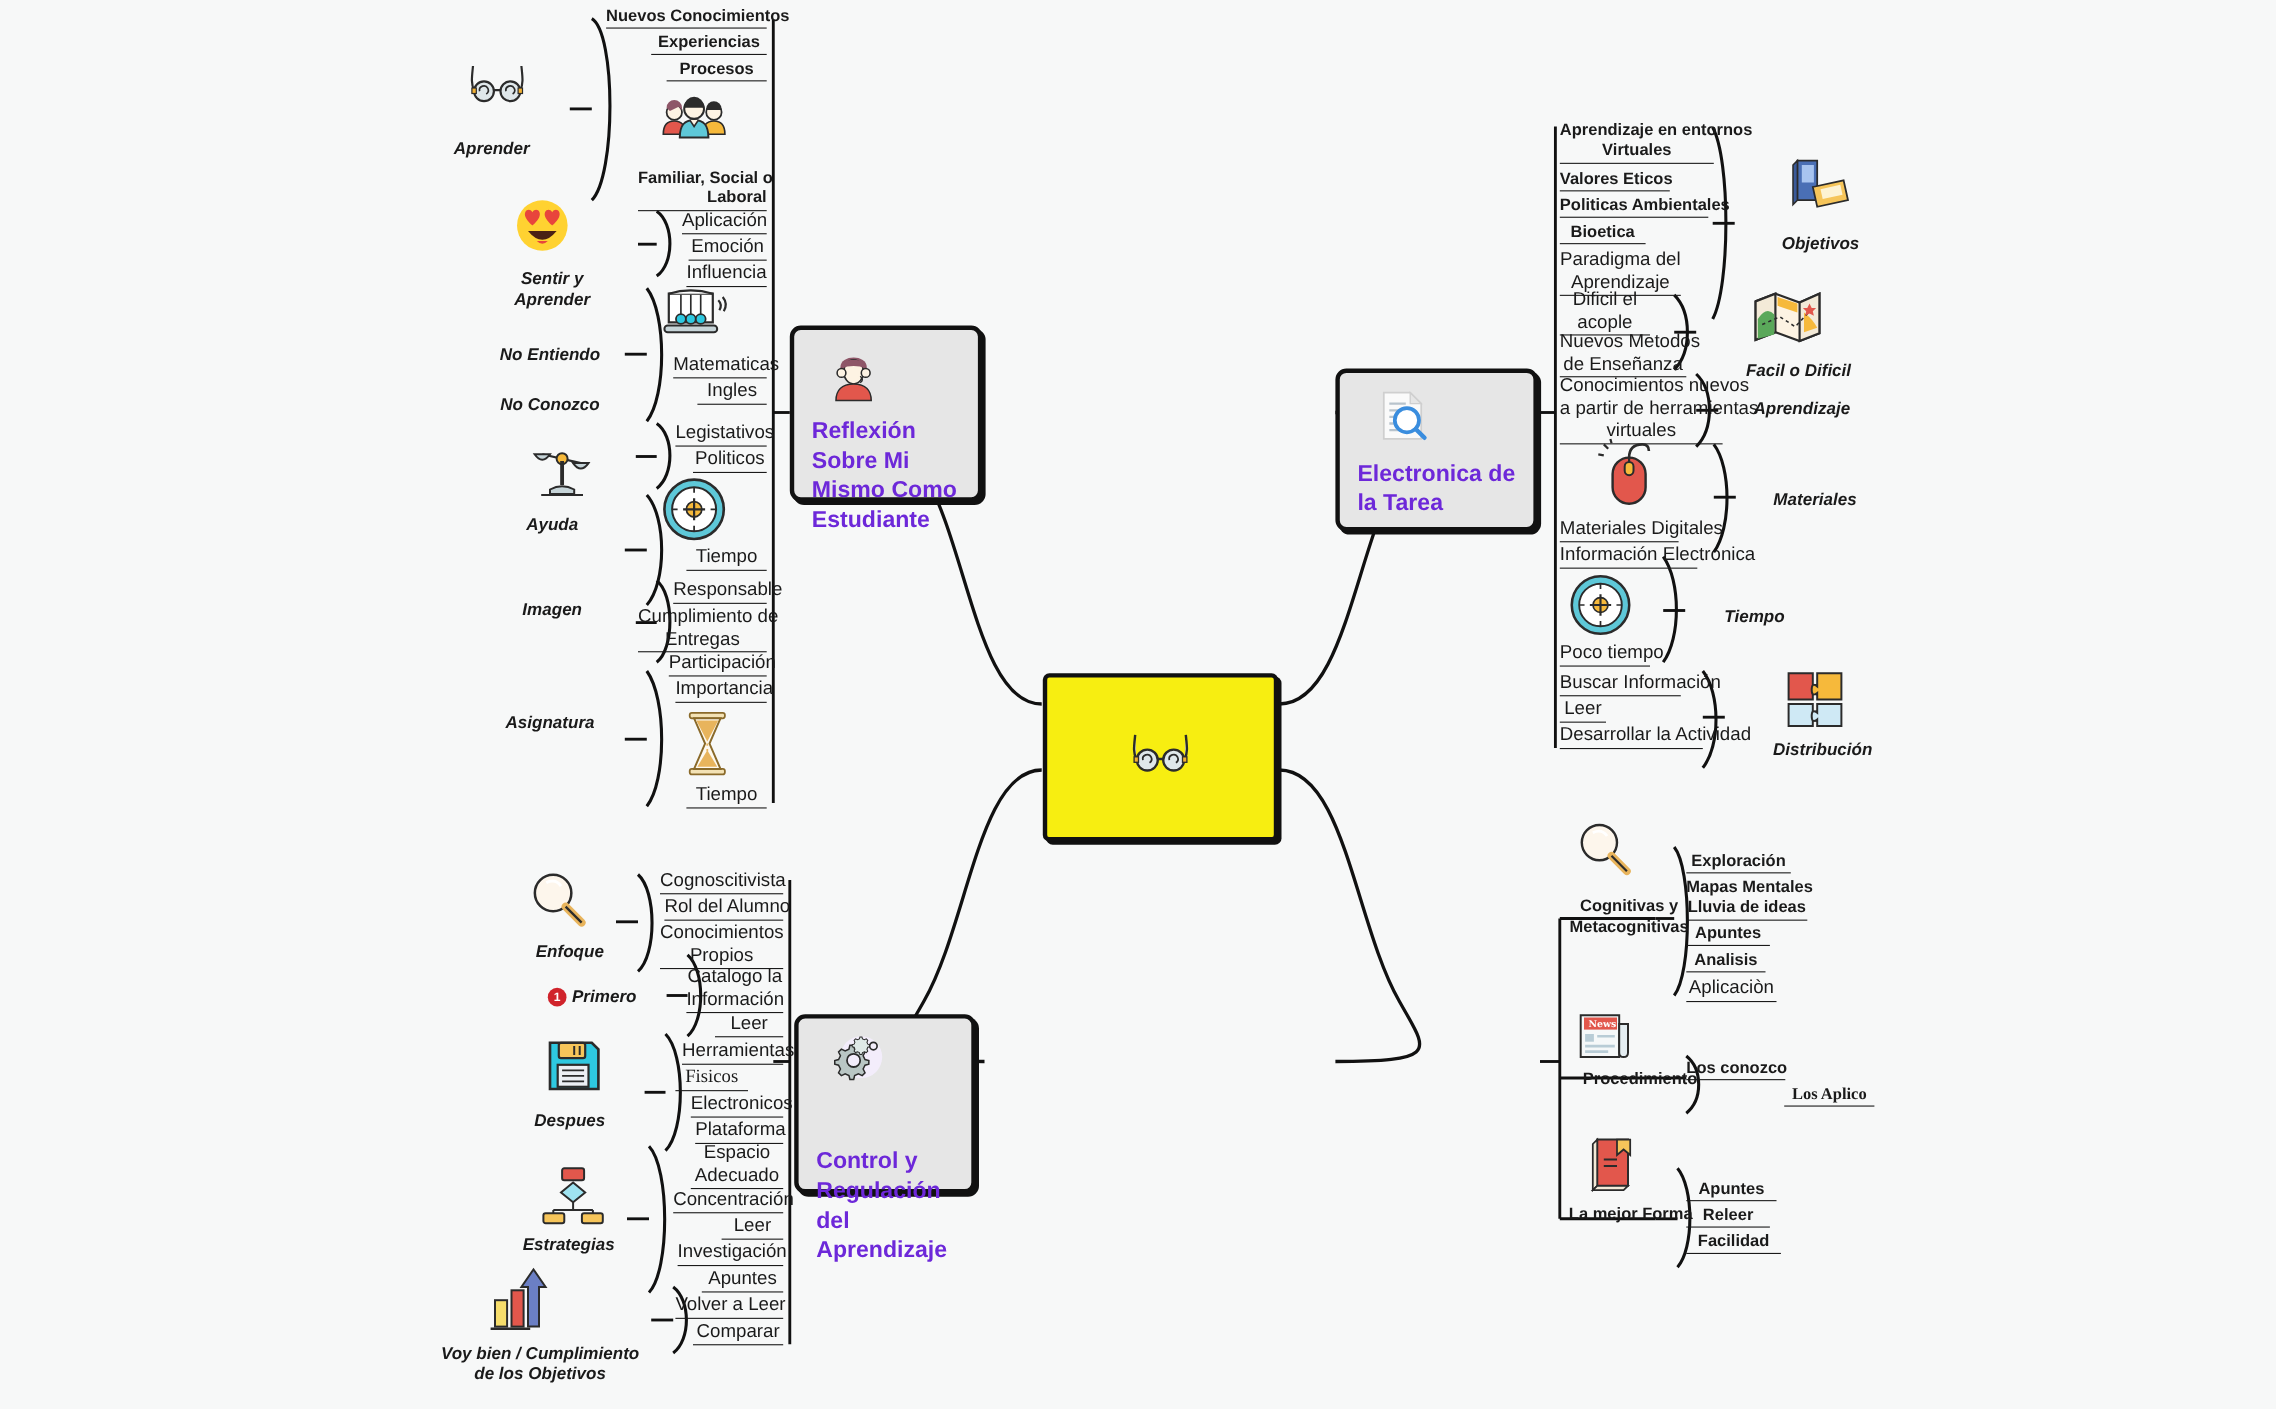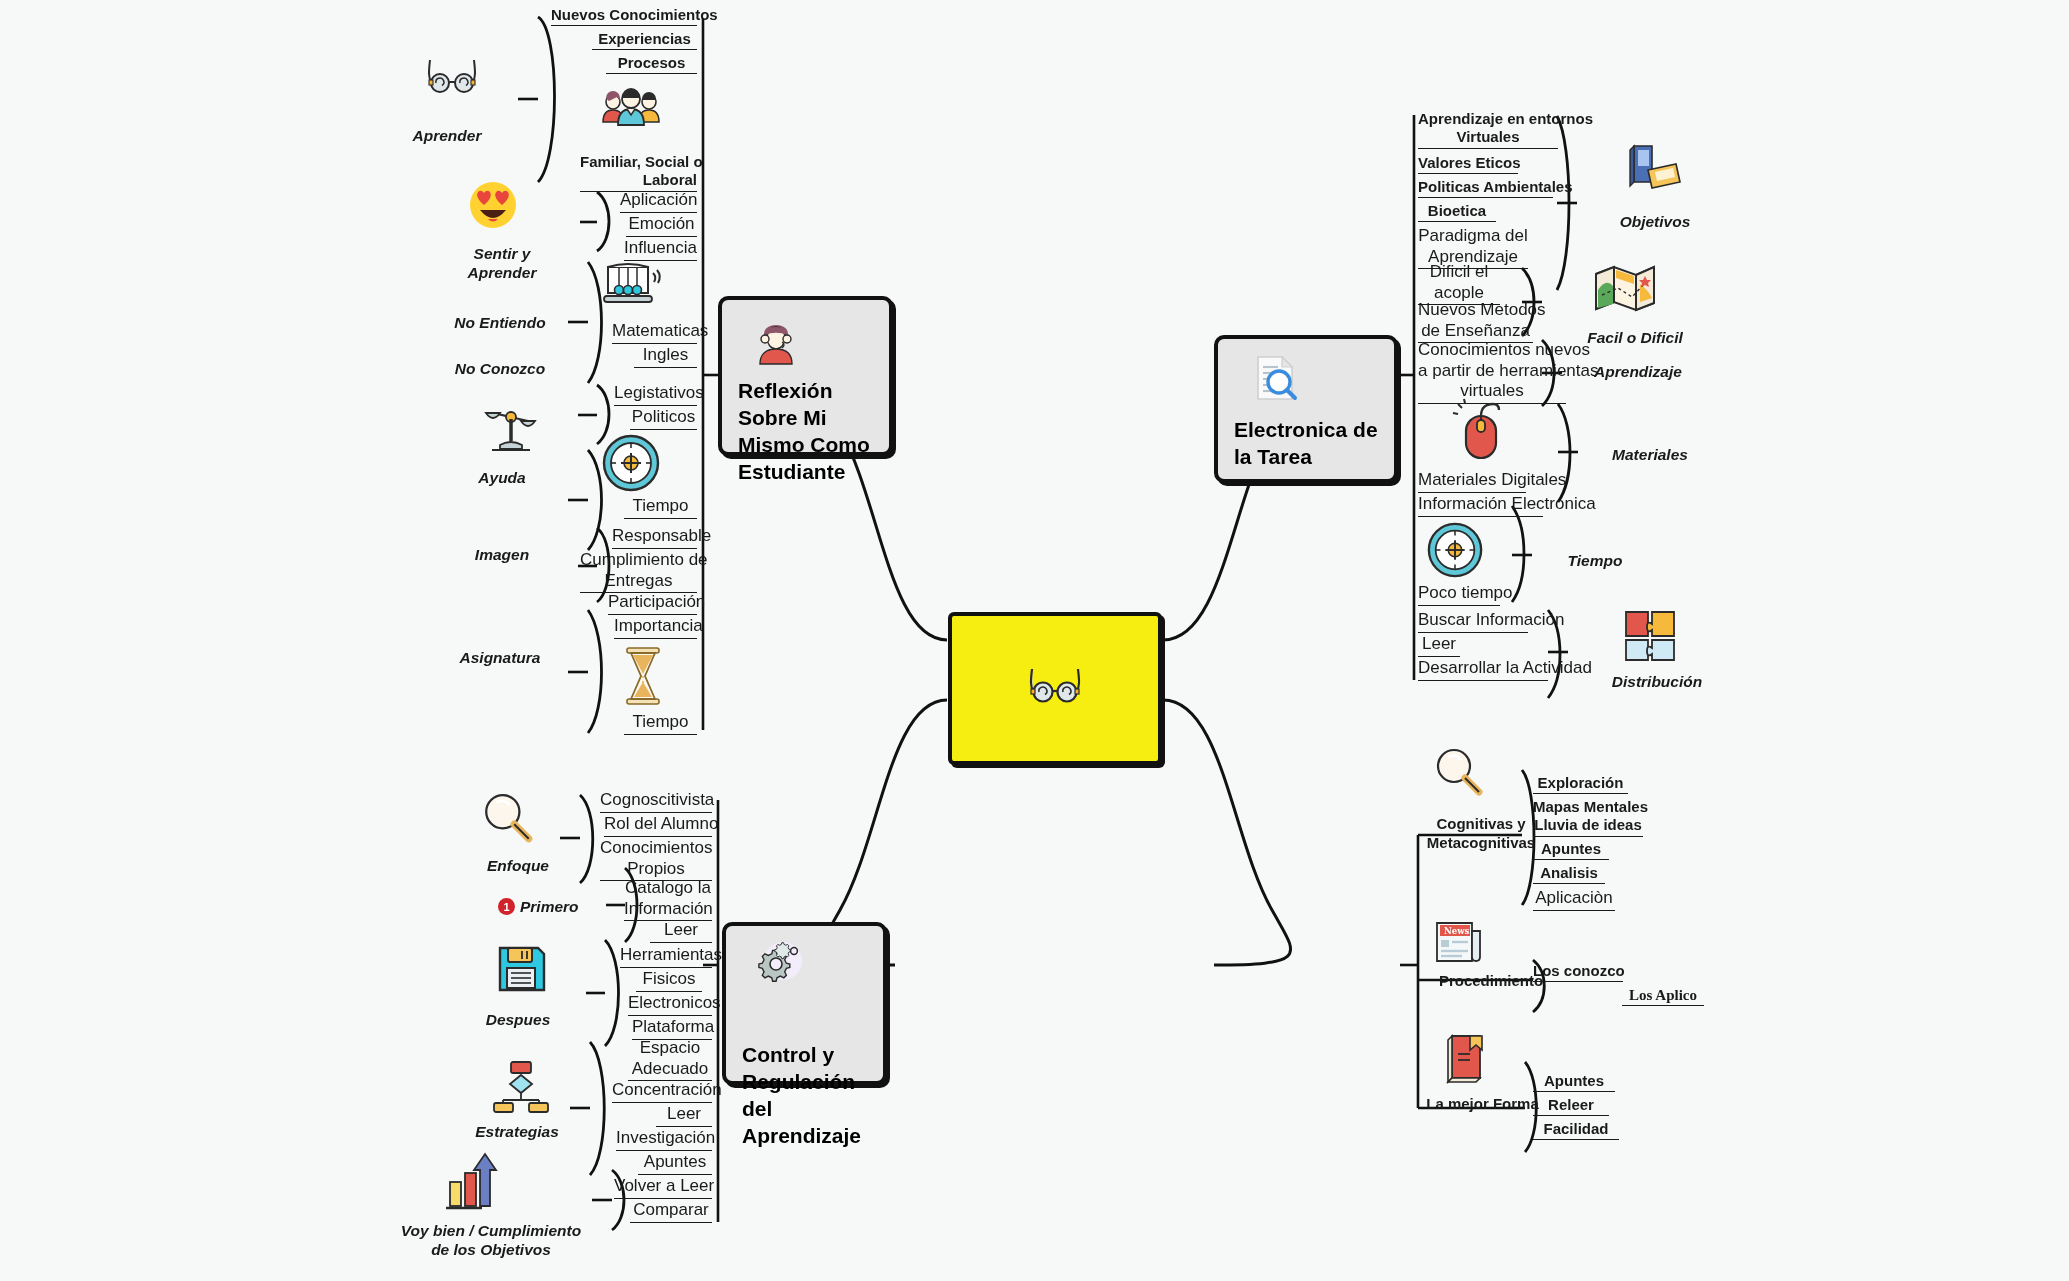--- a/index.html
+++ b/index.html
@@ -32,21 +32,21 @@
     position:absolute;
     background:#e6e6e6;
     border:4px solid #111;
     border-radius:10px;
     box-shadow:3px 3px 0 #111;
     box-sizing:border-box;
     padding:12px 14px 12px 16px;
     display:flex;flex-direction:column;align-items:flex-start;justify-content:flex-start;
   }
   .main-node .title{
-    font-weight:bold;font-size:21px;color:#000000;line-height:1.28;text-align:left;
+    font-weight:bold;font-size:21px;color:#6d28d9;line-height:1.28;text-align:left;
   }
   .main-node .node-icon{margin:2px 0 8px 14px;}
 
   
   .leaf{
     position:absolute;
     font-size:17px;
     color:#1a1a1a;
     line-height:1.22;
     text-align:center;
@@ -523,21 +523,21 @@
     </svg>
   </span>
 
   <div class="leaf" style="left:624px;top:878px;width:88px;">Catalogo la
 Información</div>
   <div class="leaf" style="left:650px;top:920px;width:62px;">Leer</div>
   <span class="badge-num" style="left:498px;top:898px;">1</span>
   <span class="cat" style="left:520px;top:897px;width:80px;text-align:left;">Primero</span>
 
   <div class="leaf" style="left:620px;top:945px;width:92px;">Herramientas</div>
-  <div class="leaf" style="left:636px;top:969px;width:66px;">Fisicos</div>
+  <div class="leaf" style="left:614px;top:969px;width:66px;font-family:Liberation Serif, serif;">Fisicos</div>
   <div class="leaf" style="left:628px;top:993px;width:84px;">Electronicos</div>
   <div class="leaf" style="left:632px;top:1017px;width:80px;">Plataforma</div>
   <span class="cat" style="left:468px;top:1010px;width:100px;">Despues</span>
   <span class="icon-abs" style="left:494px;top:942px;">
     <svg width="56" height="54" viewBox="0 0 56 54">
       <path d="M6 6 H 44 L 50 12 V 48 H 6 Z" fill="#2ec8e0" stroke="#2b2b2b" stroke-width="2.4"></path>
       <rect x="14" y="6" width="24" height="14" rx="2" fill="#f6c55a" stroke="#2b2b2b" stroke-width="2"></rect>
       <g stroke="#2b2b2b" stroke-width="1.8">
           <path d="M28 9 V 17"></path>
           <path d="M33 9 V 17"></path>

